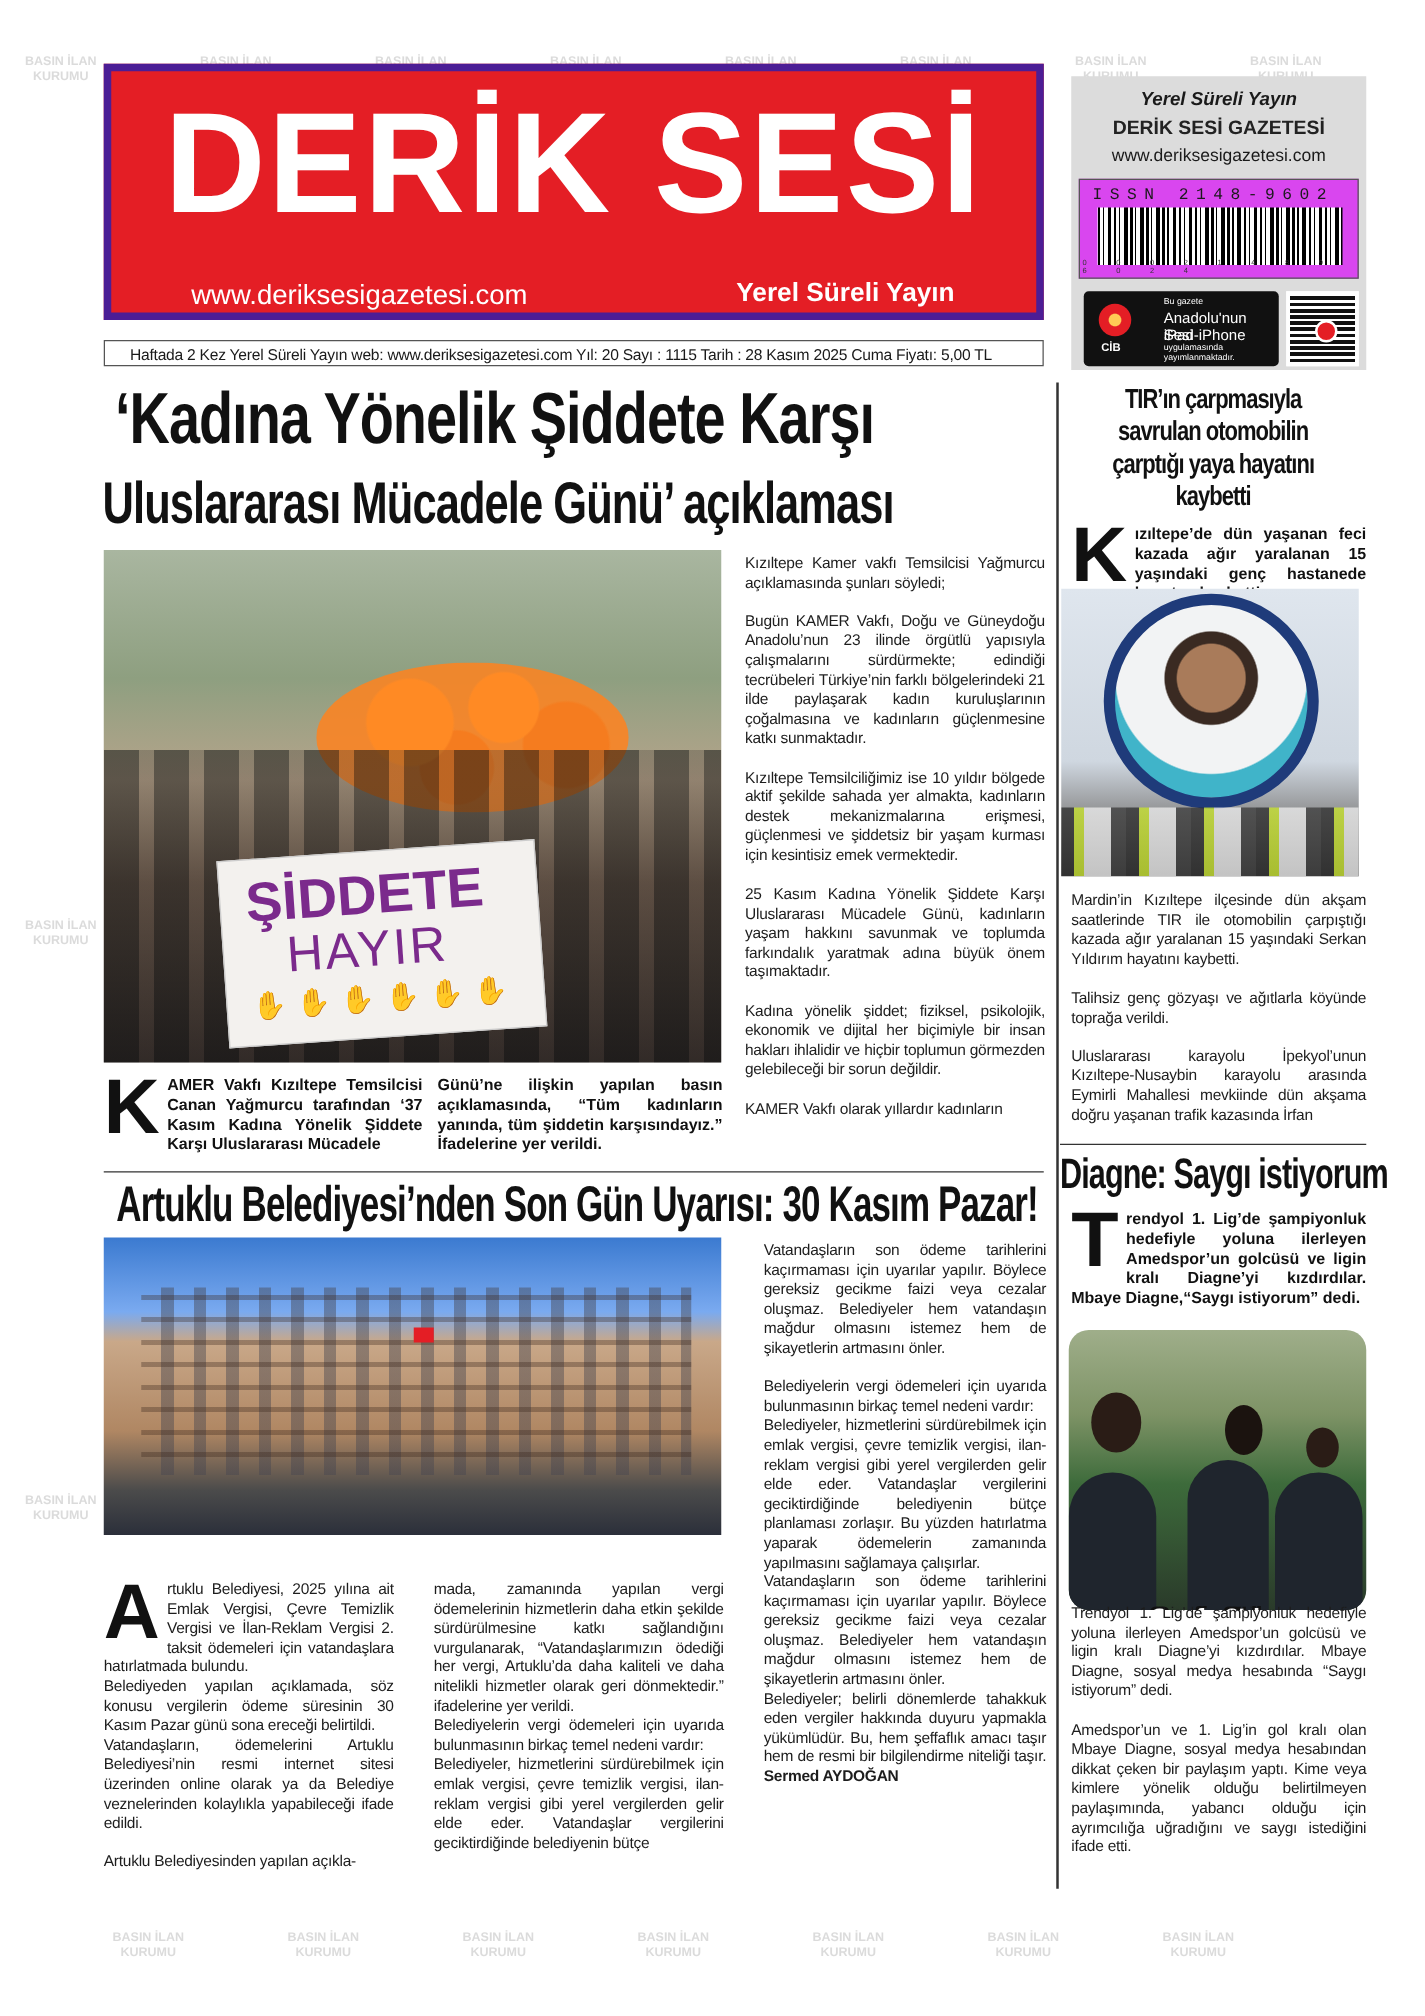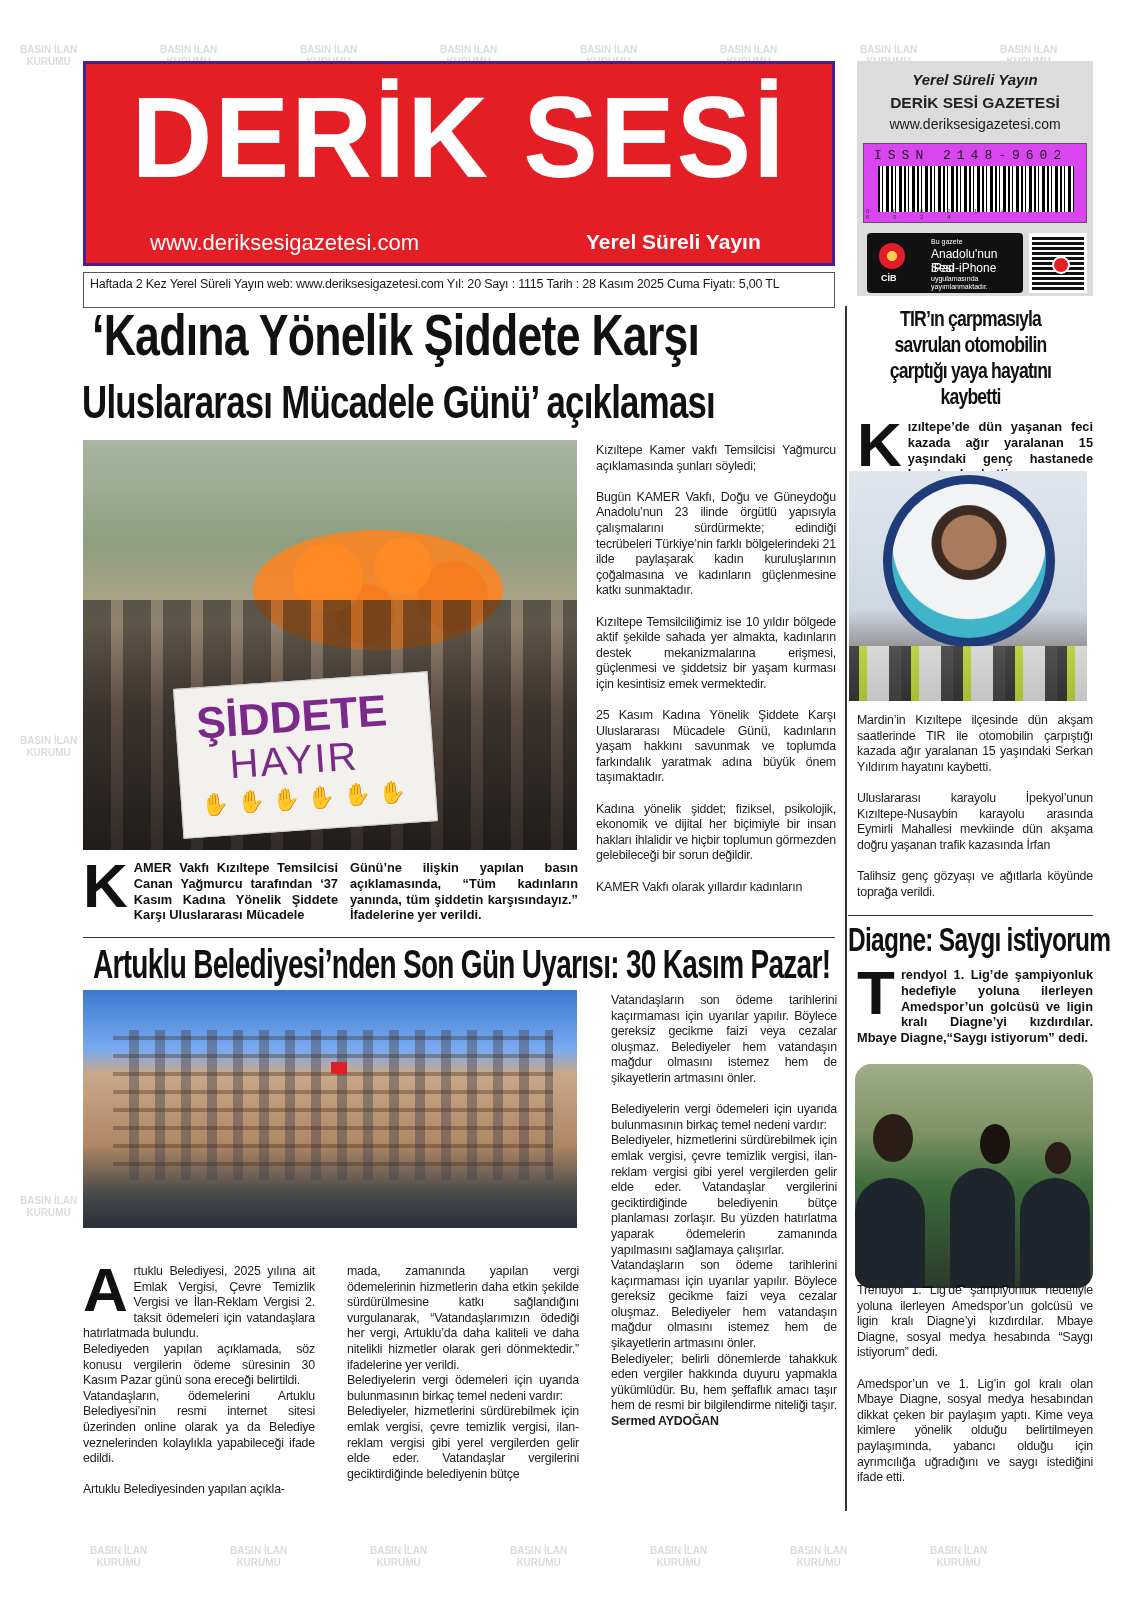--- a/index.html
+++ b/index.html
@@ -2,28 +2,28 @@
 <html><head>
 <meta charset="utf-8">
 <style>
   * { box-sizing: border-box; margin: 0; padding: 0; }
   html, body { width: 1140px; height: 1613px; background: #ffffff; overflow: hidden; }
   body { position: relative; font-family: "Liberation Sans", sans-serif; color: #1a1a1a; }
 
   .abs { position: absolute; }
 
   
-  .masthead { left: 83px; top: 61px; width: 752px; height: 205px; background: #e41e25; border: 3px solid #4c1d95; }
+  .masthead { left: 83px; top: 51px; width: 752px; height: 205px; background: #e41e25; border: 6px solid #4c1d95; }
   .masthead-title { position: absolute; left: 0; right: 0; top: 18px; text-align: center; color: #fff;
     font-family: "Liberation Sans", sans-serif; font-weight: 900; font-size: 112px; letter-spacing: 2px; line-height: 1; transform: scaleY(1.02); }
   .masthead-web { position: absolute; left: 64px; top: 166px; color: #fff; font-size: 22px; }
   .masthead-yayin { position: absolute; left: 500px; top: 166px; color: #fff; font-size: 21px; font-weight: 700; }
 
-  .infobar { left: 83px; top: 272px; width: 752px; height: 36px; border: 1px solid #555; font-size: 12.5px;
-    line-height: 22px; padding-left: 6px; white-space: nowrap; overflow: hidden; letter-spacing: -0.2px; }
+  .infobar { left: 83px; top: 272px; width: 752px; height: 21px; border: 1px solid #555; font-size: 12.5px;
+    line-height: 22px; padding-left: 20px; white-space: nowrap; overflow: hidden; letter-spacing: -0.2px; }
 
   
   .infobox { left: 857px; top: 61px; width: 236px; height: 235px; background: #dcdcdc; }
   .ib-l1 { position: absolute; left: 0; right: 0; top: 10px; text-align: center; font-style: italic; font-weight: 700; font-size: 15px; }
   .ib-l2 { position: absolute; left: 0; right: 0; top: 33px; text-align: center; font-weight: 700; font-size: 15.5px; color: #222; }
   .ib-l3 { position: absolute; left: 0; right: 0; top: 55px; text-align: center; font-size: 14px; }
   .barcode-box { position: absolute; left: 6px; top: 82px; width: 224px; height: 80px; background: #d946ef; border: 1px solid #555; }
   .issn { position: absolute; left: 10px; top: 4px; font-size: 13px; letter-spacing: 6px; font-family: "Liberation Mono", monospace; }
   .bars { position: absolute; left: 14px; top: 22px; width: 196px; height: 46px;
     background: repeating-linear-gradient(90deg, #000 0 2px, #fff 2px 4px, #000 4px 5px, #fff 5px 8px, #000 8px 11px, #fff 11px 13px); }
@@ -197,22 +197,22 @@
   <span class="dropcap">K</span>
   <span>ızıltepe’de dün yaşanan feci kazada ağır yaralanan 15 yaşındaki genç hastanede hayatını kaybetti.</span>
 </div>
 <div class="abs photo photo-tir">
   <div class="tir-circle"></div>
   <div class="tir-scene"></div>
   <div class="sayfa-label" style="left:62px;top:190px">Sayfa 7'de</div>
 </div>
 <div class="abs col c-tir-body">
   <p>Mardin’in Kızıltepe ilçesinde dün akşam saatlerinde TIR ile otomobilin çarpıştığı kazada ağır yaralanan 15 yaşındaki Serkan Yıldırım hayatını kaybetti.</p>
+  <p>Talihsiz genç gözyaşı ve ağıtlarla köyünde toprağa verildi.</p>
   <p>Uluslararası karayolu İpekyol’unun Kızıltepe-Nusaybin karayolu arasında Eymirli Mahallesi mevkiinde dün akşama doğru yaşanan trafik kazasında İrfan</p>
-  <p>Talihsiz genç gözyaşı ve ağıtlarla köyünde toprağa verildi.</p>
 </div>
 
 <div class="abs headline hl-diagne">Diagne: Saygı istiyorum</div>
 <div class="abs lead c-diagne-lead">
   <span class="dropcap">T</span>
   <span>rendyol 1. Lig’de şampiyonluk hedefiyle yoluna ilerleyen Amedspor’un golcüsü ve ligin kralı Diagne’yi kızdırdılar. Mbaye Diagne,“Saygı istiyorum” dedi.</span>
 </div>
 <div class="abs photo photo-diagne">
   <div class="player" style="left:0;width:70px;height:110px"></div>
   <div class="head" style="left:18px;top:50px;width:40px;height:48px"></div>

